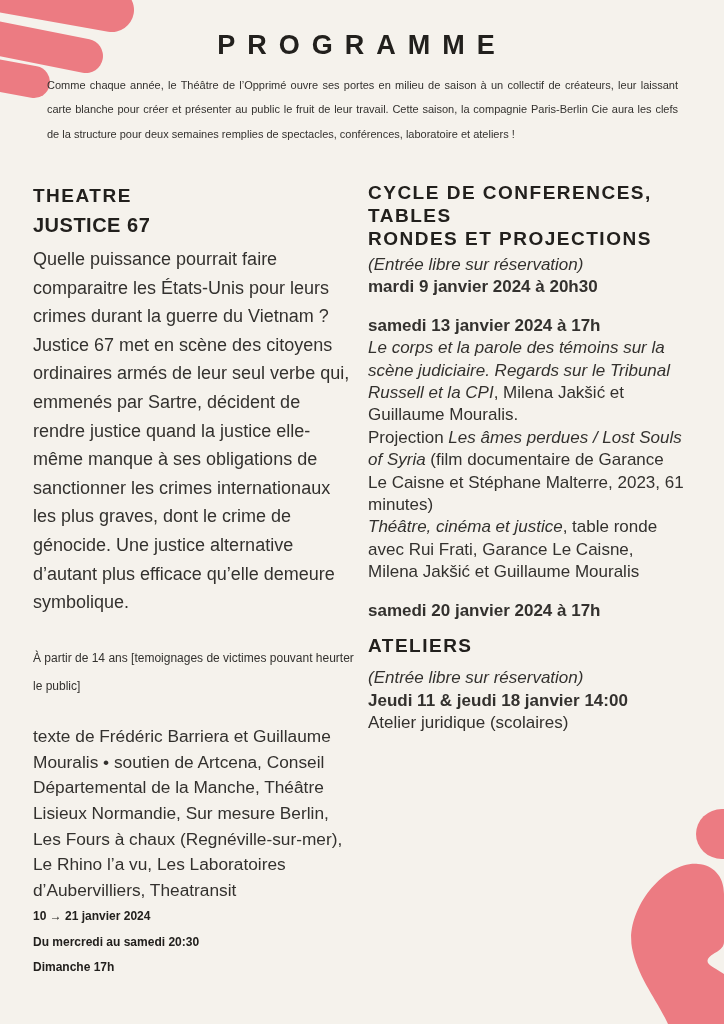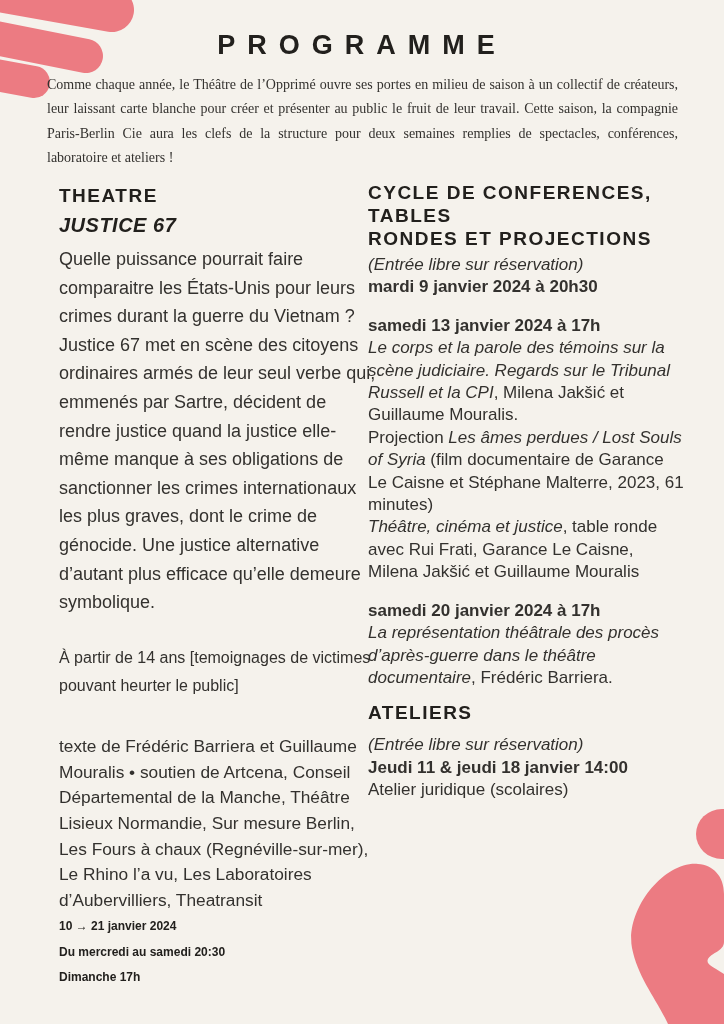--- a/index.html
+++ b/index.html
@@ -19,41 +19,41 @@
   .deco-tl{left:0;top:0;}
   .deco-br{right:0;bottom:0;}
 
   .title{
     position:absolute;left:0;top:30px;width:724px;margin:0;
     text-align:center;font-size:27px;font-weight:bold;
     letter-spacing:12px;color:var(--heading);
   }
   .intro{
     position:absolute;left:47px;top:73px;width:631px;margin:0;
-    font-size:14px;line-height:24.4px;text-align:justify;color:var(--text);font-family:Liberation Serif, serif;
+    font-size:11px;line-height:24.4px;text-align:justify;color:var(--text);
   }
   .col{position:absolute;}
-  .col-left{left:59px;top:184px;width:321px;}
+  .col-left{left:33px;top:184px;width:321px;}
   .col-right{left:368px;top:181px;width:316px;}
 
   .blk{margin:0;color:var(--text);}
   .b,.blk .b{font-weight:bold;margin-top:15px;}
   .i,.blk .i{font-style:italic;}
 
   .hand-heading{
     font-weight:bold;font-size:19px;line-height:23px;
     letter-spacing:1.5px;color:var(--heading);white-space:pre-line;
   }
   .show-title{
-    font-weight:bold;font-style:italic;font-size:20px;line-height:24px;
+    font-weight:bold;font-size:20px;line-height:24px;
     margin-top:6px;color:var(--heading);letter-spacing:0.5px;
   }
   .lc-body{font-size:18px;line-height:28.6px;margin-top:8px;}
-  .lc-note{font-size:16px;line-height:28.6px;margin-top:27px;}
-  .lc-credits{font-size:17.3px;line-height:25.7px;margin-top:33px;}
+  .lc-note{font-size:12px;line-height:28.6px;margin-top:27px;}
+  .lc-credits{font-size:17.3px;line-height:25.7px;margin-top:23px;}
   .lc-dates{font-size:12px;line-height:25.8px;font-weight:bold;white-space:pre-line;color:var(--heading);}
 
   .rc-line{font-size:17px;line-height:22.4px;white-space:pre-line;}
   .rc-body{font-size:17px;line-height:22.4px;}
   .gap{margin-top:16px;}
   .gap-sm{margin-top:4px;}
   .gap-lg{margin-top:12px;}
   .rc-heading-gap{margin-top:10px;}
 </style>
 </head>
@@ -99,20 +99,19 @@
   <div class="col col-right" id="col-right">
       <p class="blk hand-heading"><span>CYCLE DE CONFERENCES, TABLES
 RONDES ET PROJECTIONS</span></p>
       <p class="blk rc-line gap-sm"><span class="i"> (Entrée libre sur réservation)</span></p>
       <p class="blk rc-line"><span class="b">mardi 9 janvier 2024 à 20h30</span></p>
       <p class="blk rc-line gap"><span class="b">samedi 13 janvier 2024 à 17h</span></p>
       <p class="blk rc-body"><span class="i">Le corps et la parole des témoins sur la scène judiciaire. Regards sur le Tribunal Russell et la CPI</span><span>, Milena Jakšić et Guillaume Mouralis.</span></p>
       <p class="blk rc-body"><span>Projection </span><span class="i">Les âmes perdues / Lost Souls of Syria</span><span> (film documentaire de Garance Le Caisne et Stéphane Malterre, 2023, 61 minutes)</span></p>
       <p class="blk rc-body"><span class="i">Théâtre, cinéma et justice</span><span>, table ronde avec Rui Frati, Garance Le Caisne, Milena Jakšić et Guillaume Mouralis</span></p>
       <p class="blk rc-line gap"><span class="b">samedi 20 janvier 2024 à 17h</span></p>
-      <p class="blk rc-body"><span class="i">La représentation théâtrale des procès d’après-guerre dans le théâtre documentaire</span><span>, Frédéric Barriera.</span></p>
       <p class="blk hand-heading gap-lg"><span>ATELIERS</span></p>
       <p class="blk rc-line rc-heading-gap"><span class="i">(Entrée libre sur réservation)</span></p>
       <p class="blk rc-line"><span class="b">Jeudi 11 &amp; jeudi 18 janvier 14:00</span></p>
       <p class="blk rc-line"><span>Atelier juridique (scolaires)</span></p>
     </div>
 
 </div>
 
 </body></html>

